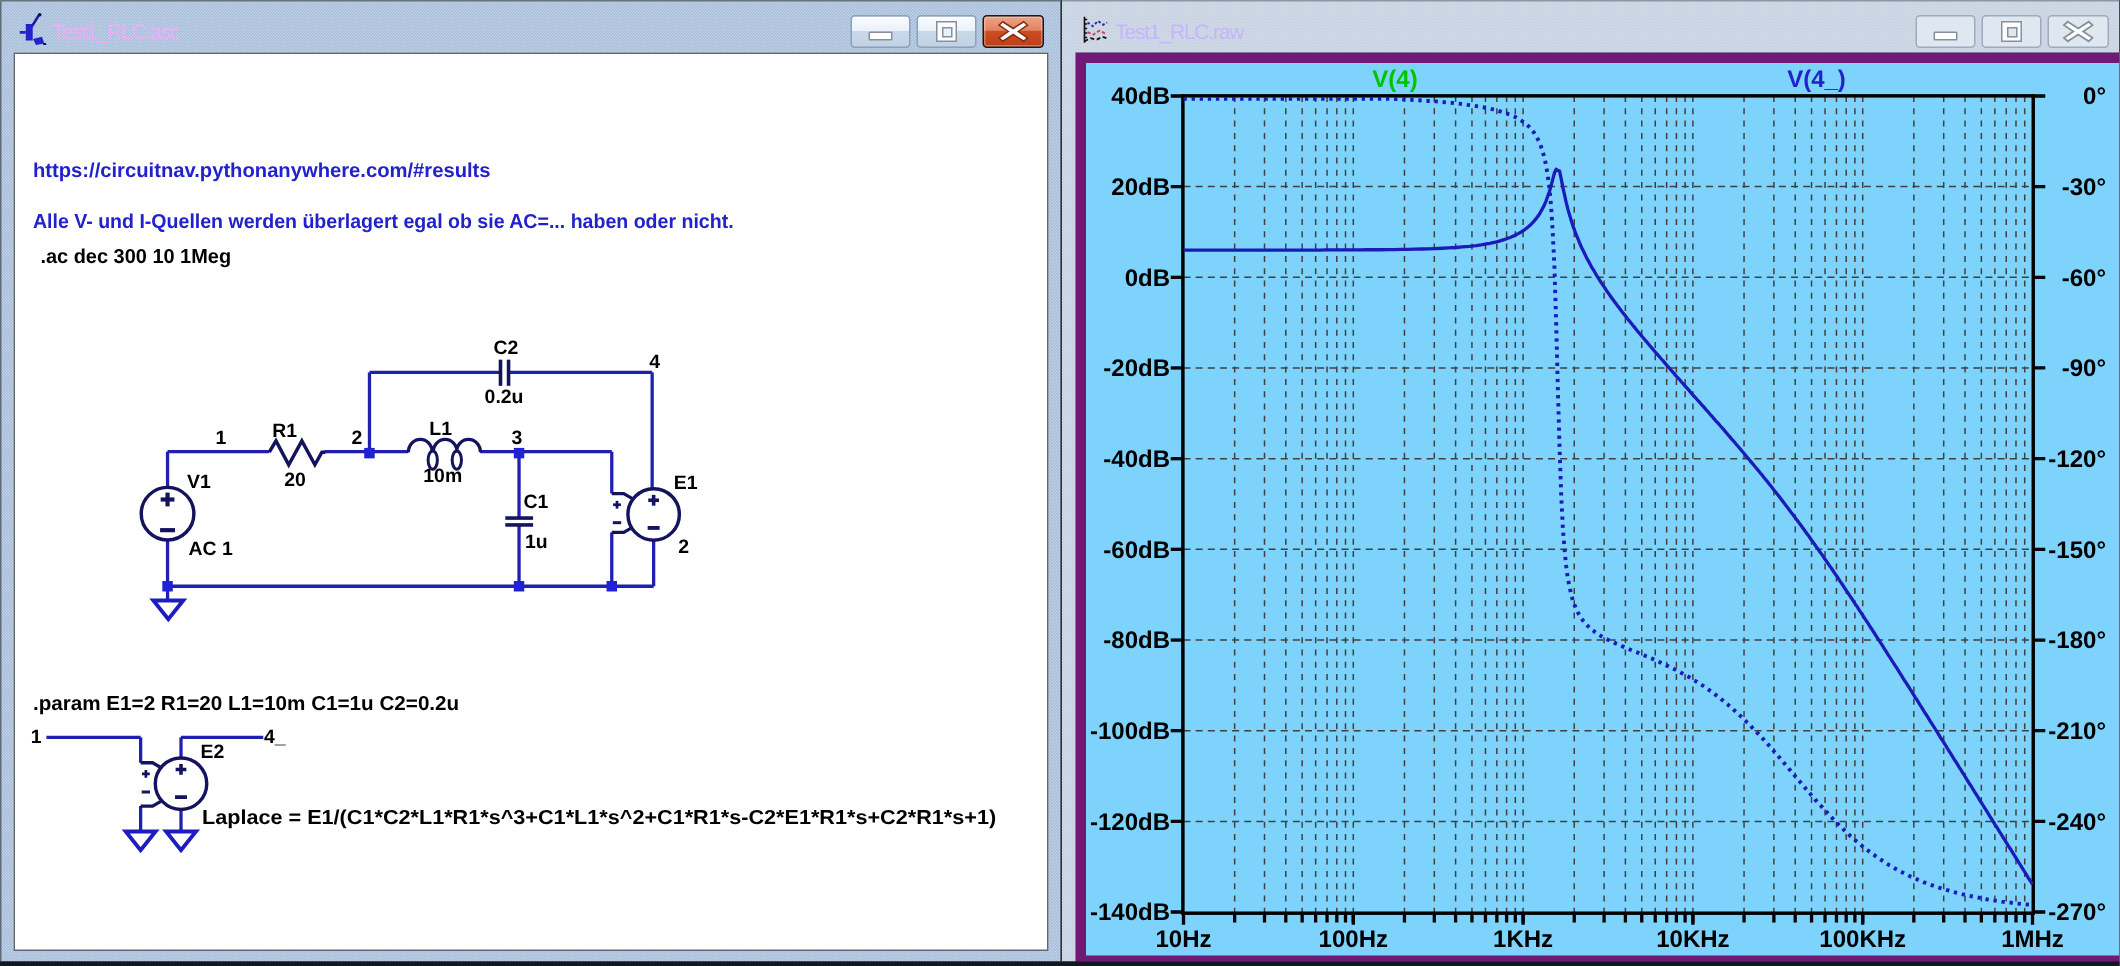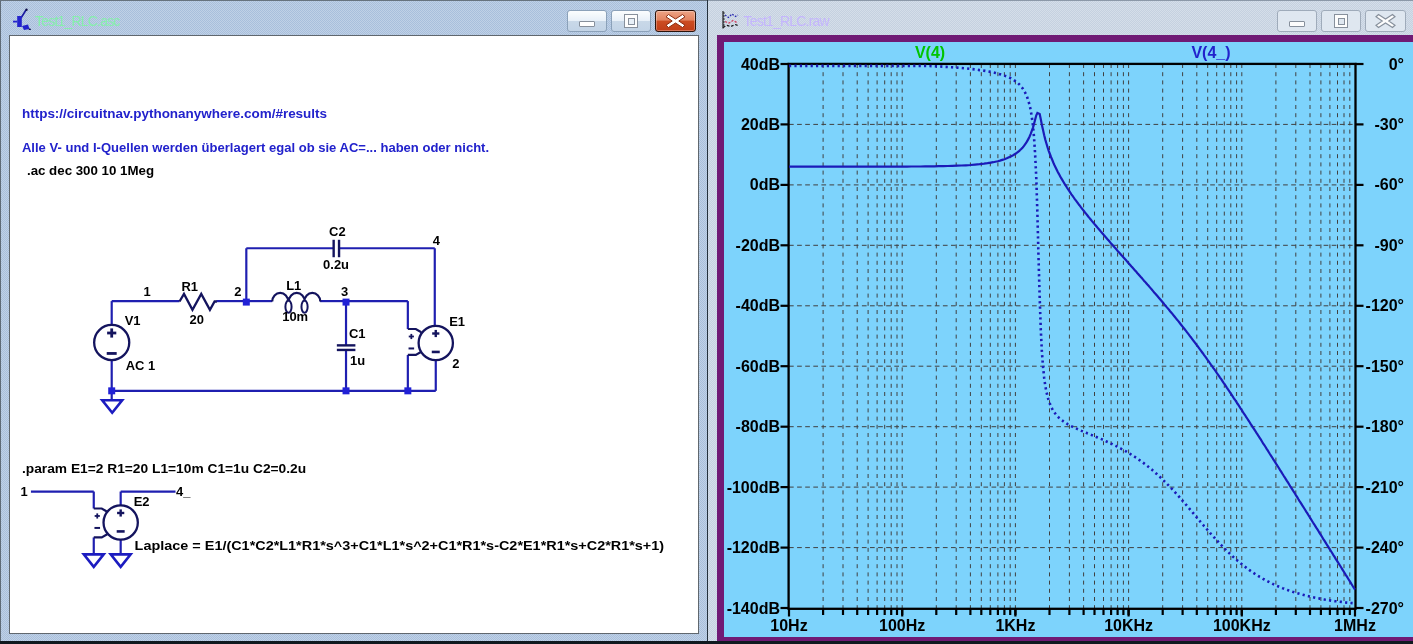--- a/index.html
+++ b/index.html
@@ -18,21 +18,21 @@
  <div style="position:absolute;left:0;top:0;width:707px;height:1px;background:#67737f;"></div>
  <div style="position:absolute;left:0;top:1px;width:1px;height:640px;background:#5f6b77;"></div>
  <svg style="position:absolute;left:13px;top:8px" width="20" height="22" viewBox="0 0 20 22">
    <line x1="13" y1="2" x2="8" y2="10" stroke="#1a1a9e" stroke-width="1.6"></line>
    <circle cx="13.5" cy="1.8" r="1.2" fill="#10104a"></circle>
    <rect x="4.2" y="8" width="4.6" height="11" fill="#2323cc"></rect>
    <line x1="0" y1="13.6" x2="4.2" y2="13.6" stroke="#2323cc" stroke-width="1.8"></line>
    <path d="M9 18 L15 16.5 L16.5 21 L11 22 Z" fill="#2323cc"></path>
    <circle cx="16.8" cy="21.6" r="1.1" fill="#10104a"></circle>
  </svg>
- <div class="ttl" style="left:35px;top:13px;color:#86efac;">Test1_RLC.asc</div>
+ <div class="ttl" style="left:35px;top:13px;color:#f0abfc;">Test1_RLC.asc</div>
  <div class="btn" style="left:567px;background:linear-gradient(#fbfdfe 0%,#e8f0f8 48%,#c9d8e8 50%,#c2d3e6 100%);border:1px solid #8ba1b9;">
     <div class="glyphbar" style="background:#fff;"></div>
       </div>
  <div class="btn" style="left:611px;background:linear-gradient(#fbfdfe 0%,#e8f0f8 48%,#c9d8e8 50%,#c2d3e6 100%);border:1px solid #8ba1b9;">
     <div class="glyphsq">
           <div class="glyphsq2" style="background:#e8f0f8;"></div>
         </div>
       </div>
  <div class="btn" style="left:655px;width:41px;background:linear-gradient(#eda486 0%,#e2825f 46%,#cc4d22 50%,#c03d18 100%);border:1px solid #2b120a;box-shadow:inset 0 0 0 1px rgba(255,255,255,.3);">
    <svg width="39" height="20" viewBox="0 0 39 20" style="position:absolute;left:0;top:0">

